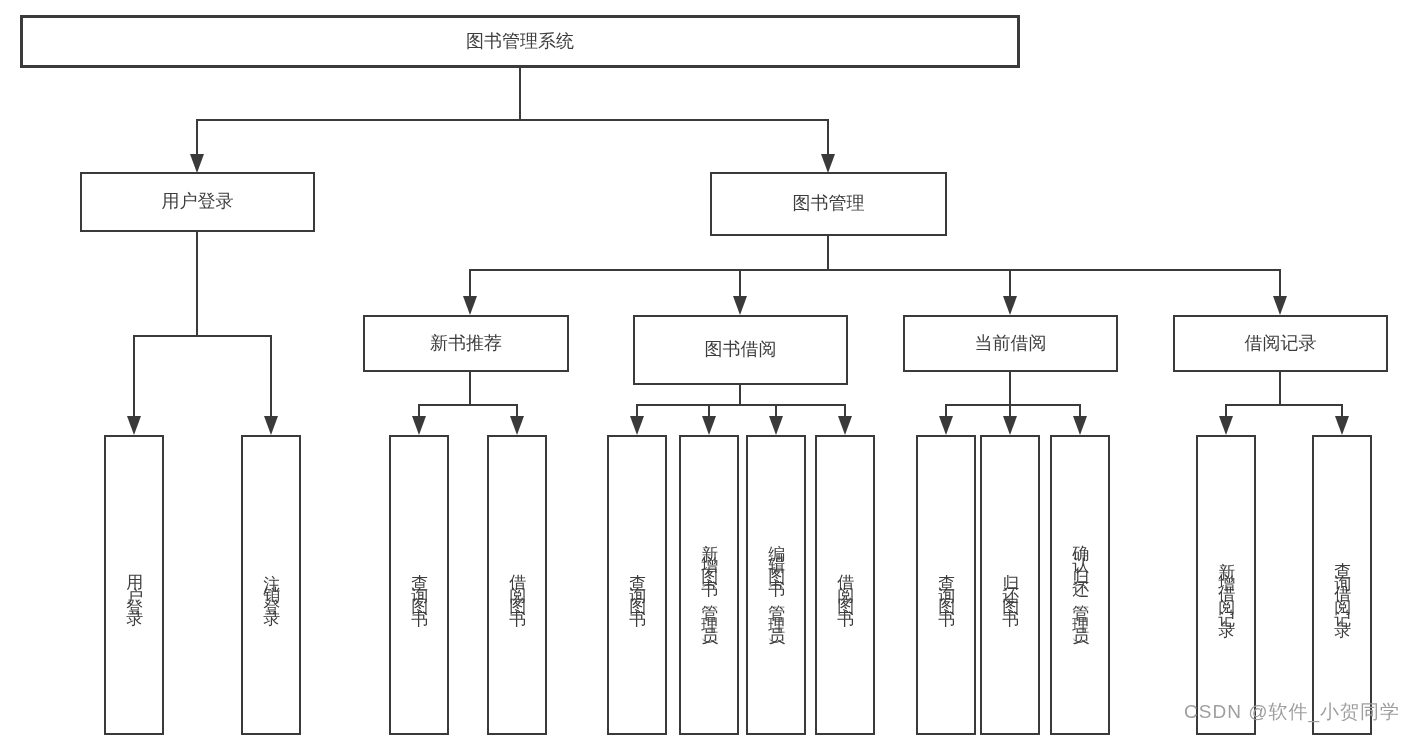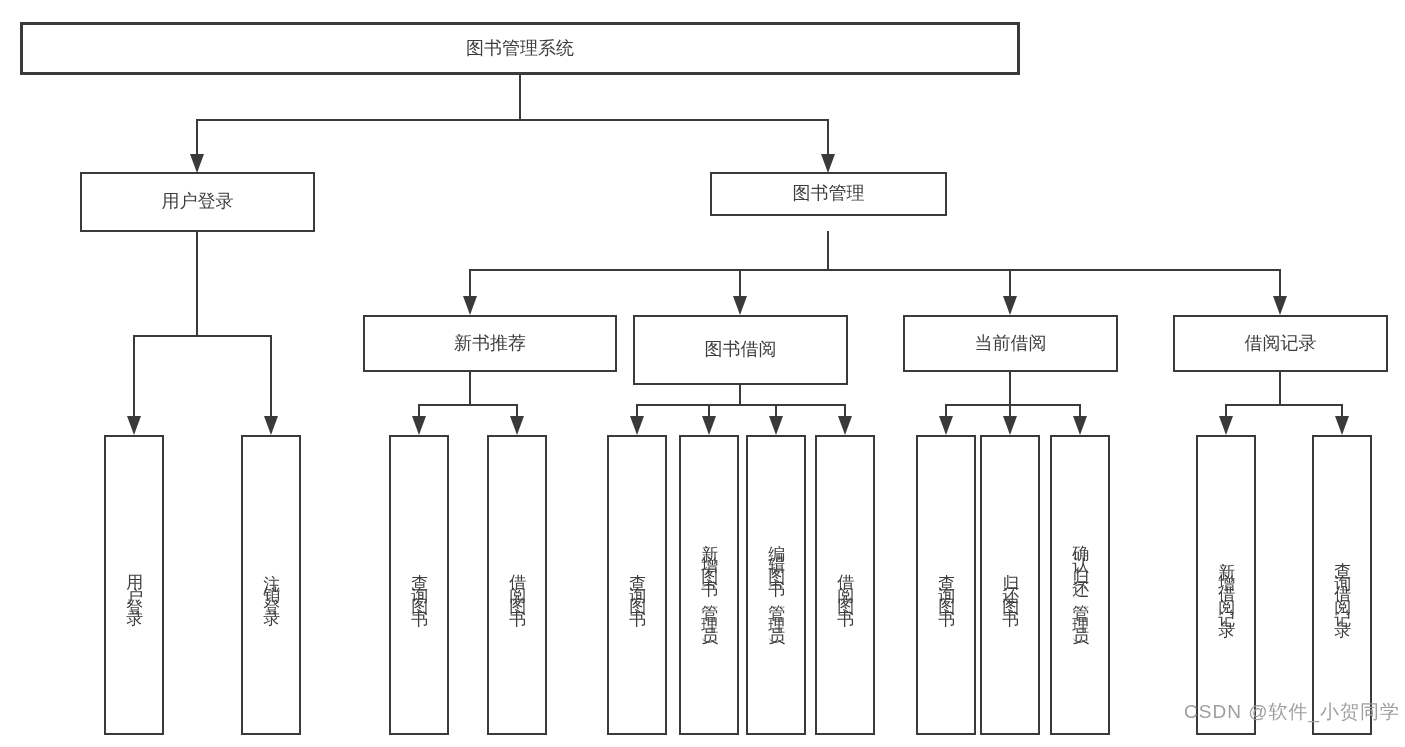--- a/index.html
+++ b/index.html
@@ -62,26 +62,26 @@
       <polygon points="769,416 783,416 776,435"></polygon>
       <polygon points="838,416 852,416 845,435"></polygon>
       <polygon points="939,416 953,416 946,435"></polygon>
       <polygon points="1003,416 1017,416 1010,435"></polygon>
       <polygon points="1073,416 1087,416 1080,435"></polygon>
       <polygon points="1219,416 1233,416 1226,435"></polygon>
       <polygon points="1335,416 1349,416 1342,435"></polygon>
     </g>
   </svg>
 
-  <div class="node root" style="left:20px;top:15px;width:1000px;height:53px;margin-top:7px;">图书管理系统</div>
+  <div class="node root" style="left:20px;top:15px;width:1000px;height:53px;">图书管理系统</div>
 
   <div class="node" style="left:80px;top:172px;width:235px;height:60px;">用户登录</div>
-  <div class="node" style="left:710px;top:172px;width:237px;height:44px;">图书管理</div>
+  <div class="node" style="left:710px;top:172px;width:237px;height:64px;">图书管理</div>
 
-  <div class="node" style="left:363px;top:315px;width:254px;height:57px;">新书推荐</div>
+  <div class="node" style="left:363px;top:315px;width:206px;height:57px;">新书推荐</div>
   <div class="node" style="left:633px;top:315px;width:215px;height:70px;">图书借阅</div>
   <div class="node" style="left:903px;top:315px;width:215px;height:57px;">当前借阅</div>
   <div class="node" style="left:1173px;top:315px;width:215px;height:57px;">借阅记录</div>
 
   <div class="node leaf" style="left:104px;top:435px;width:60px;height:300px;">
     <span class="vtext">用户登录</span>
   </div>
   <div class="node leaf" style="left:241px;top:435px;width:60px;height:300px;">
     <span class="vtext">注销登录</span>
   </div>

